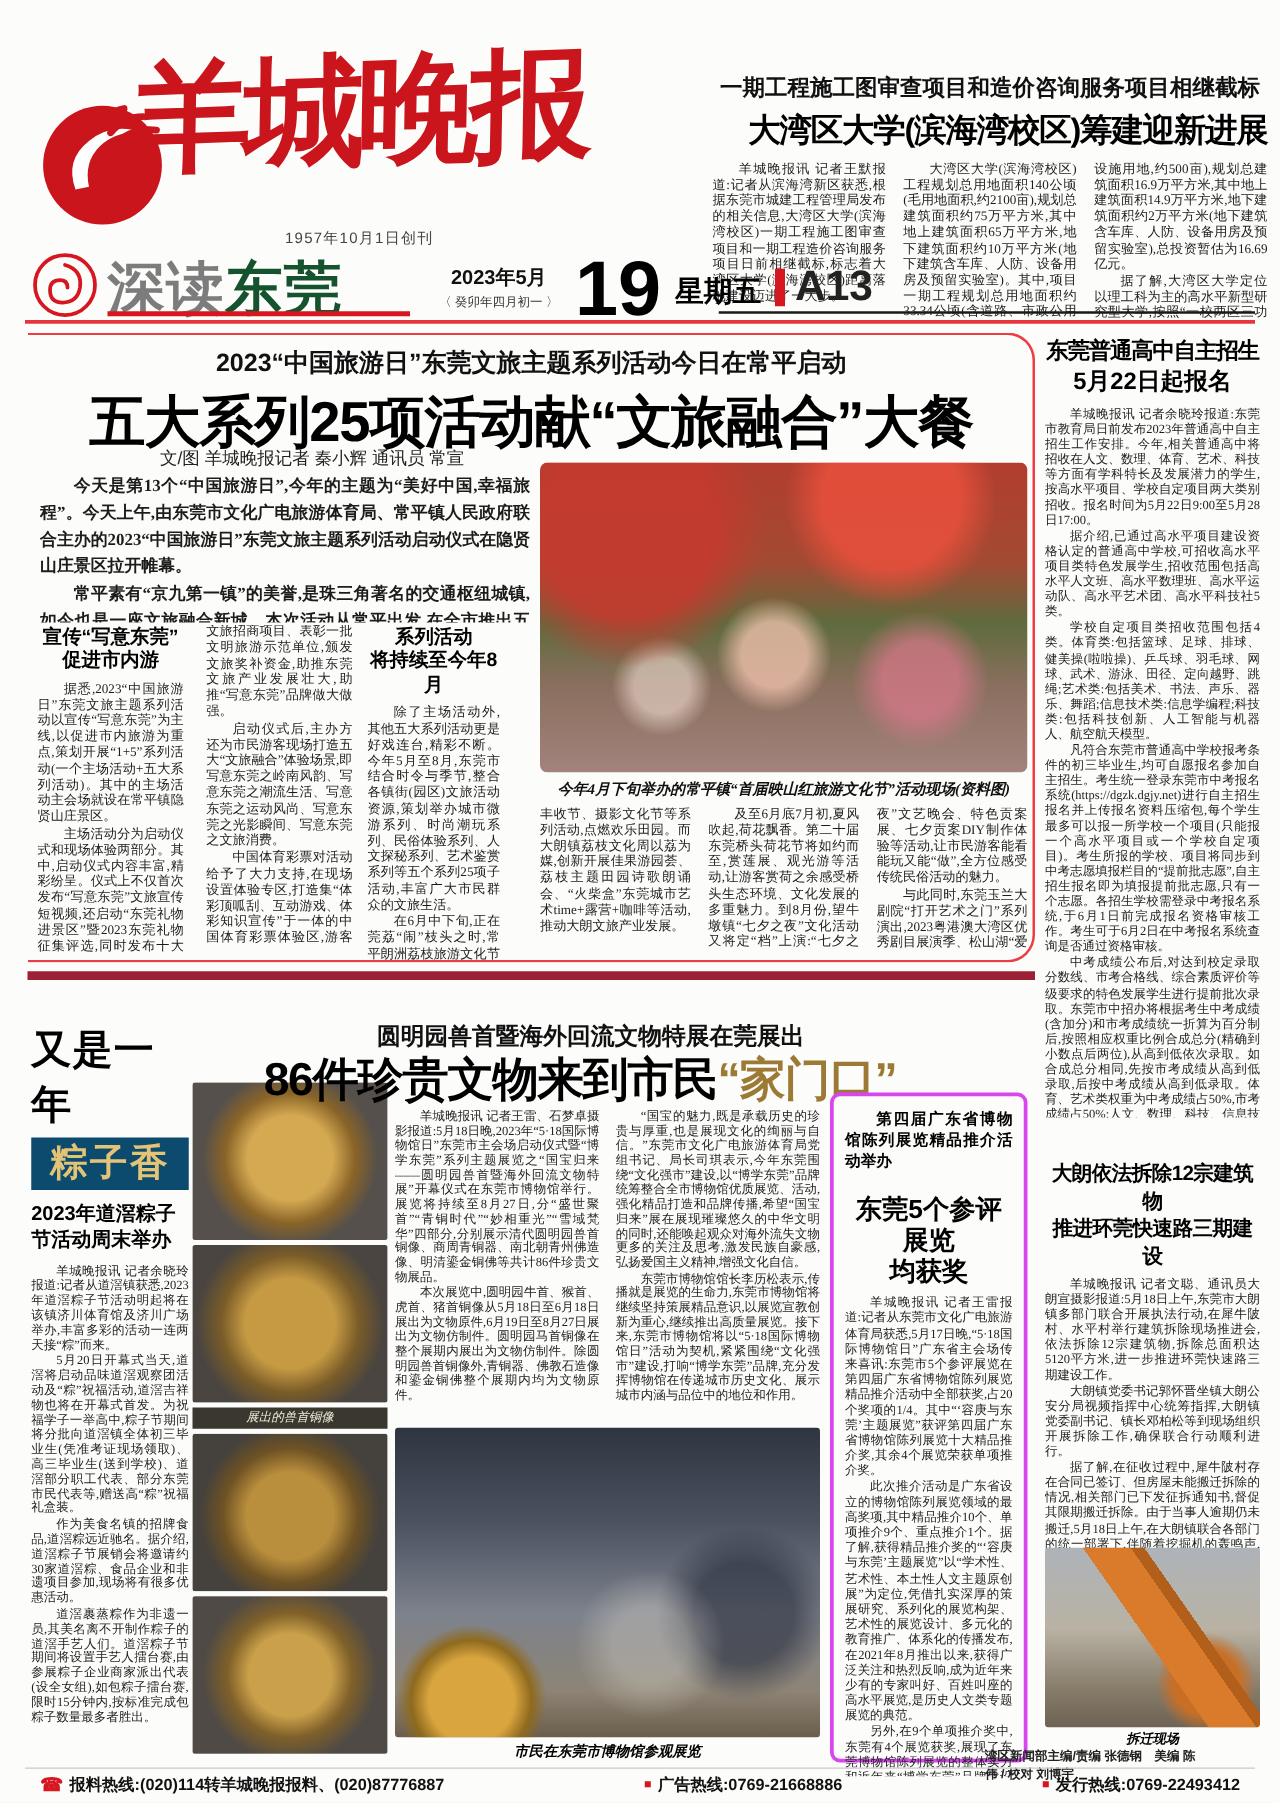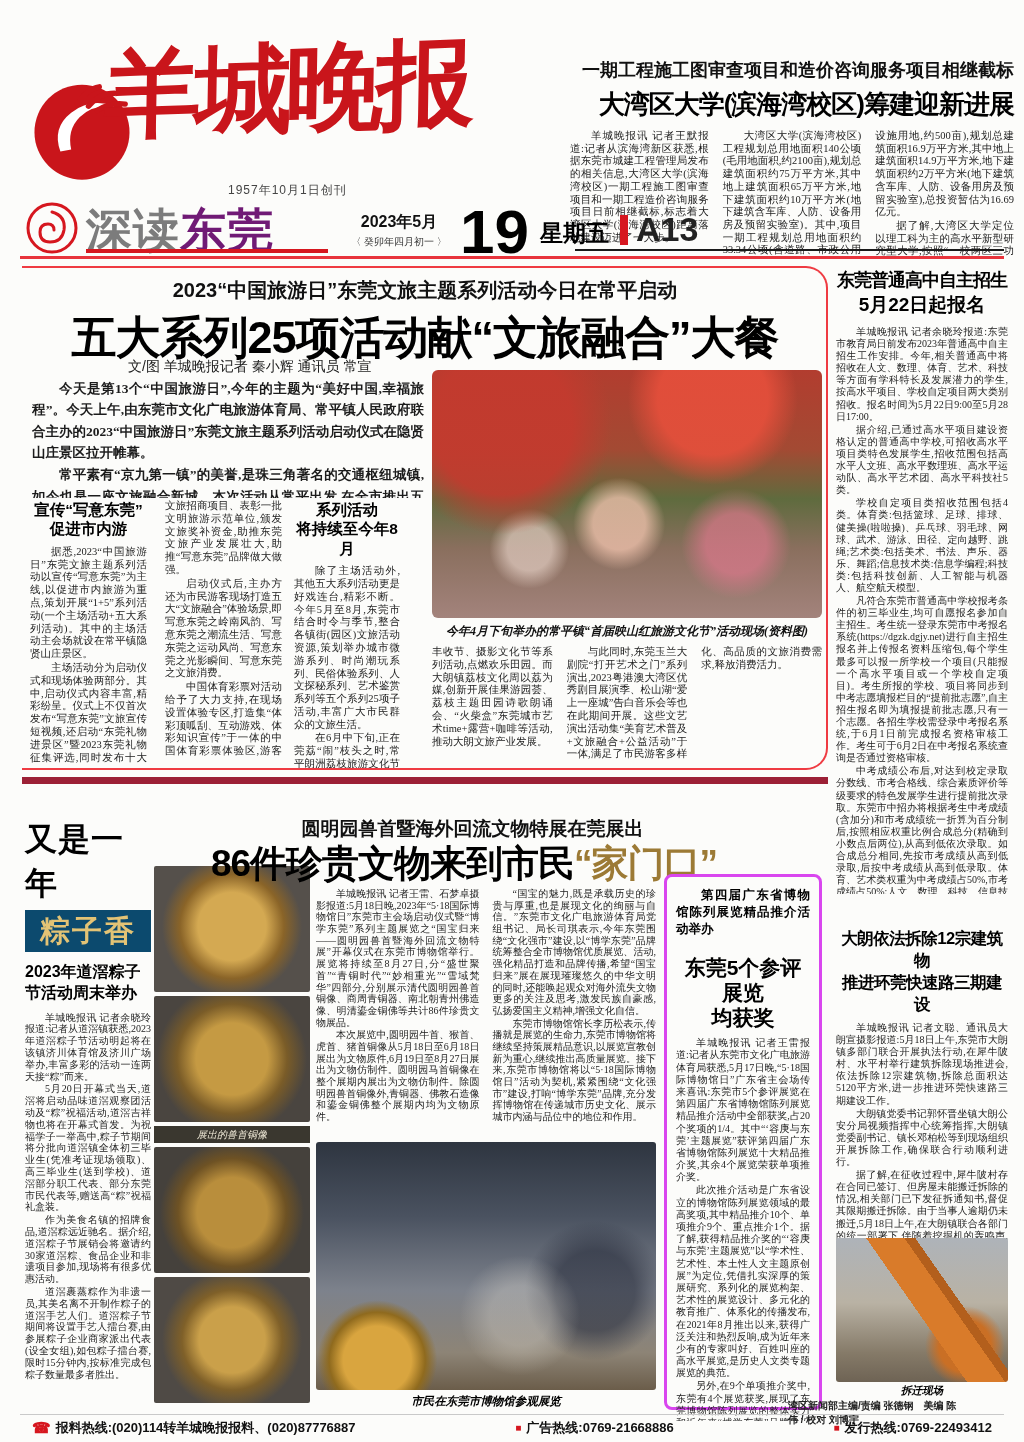--- a/index.html
+++ b/index.html
@@ -14,28 +14,28 @@
   .abs { position:absolute; }
 
   
   #masthead-logo-icon { left:28px; top:76px; width:108px; height:108px; }
   #masthead-title { left:104px; top:38px; width:470px; font-size:97px; font-weight:900; color:#c9151b;
     font-family:"Liberation Sans",sans-serif; transform:rotate(-2deg) skewX(-3deg); letter-spacing:-6px; line-height:1; }
   #founded { left:228px; top:182px; font-size:12px; color:#444; letter-spacing:1px; }
 
   
   #univ { left:570px; top:58px; width:444px; }
-  #univ .kicker { font-size:18px; font-weight:bold; text-align:right; color:#111; }
+  #univ .kicker { font-size:18px; font-weight:bold; text-align:center; color:#111; }
   #univ .headline { font-size:26px; font-weight:900; text-align:right; margin-top:5px; letter-spacing:-1px; color:#000; }
   #univ .cols { margin-top:8px; height:134px; column-count:3; column-gap:14px; column-fill:auto; font-size:10.5px; line-height:1.21; }
 
   
   #phoenix-icon { left:26px; top:202px; width:52px; height:52px; }
   #section-title { left:86px; top:200px; font-size:46px; font-weight:900; letter-spacing:1px; }
-  #section-title .g { color:#7c7c7c; } #section-title .r { color:#701a75; }
+  #section-title .g { color:#7c7c7c; } #section-title .r { color:#14532d; }
   #section-underline { left:86px; top:249px; width:242px; height:4px; background:#d6171f; }
   #date-block { left:344px; top:212px; width:110px; text-align:center; }
   #date-block .d1 { font-size:16px; font-weight:bold; color:#111; }
   #date-block .d2 { font-size:10px; color:#333; margin-top:2px; }
   #big-day { left:460px; top:196px; font-size:62px; font-weight:900; color:#000; }
   #weekday { left:540px; top:218px; font-size:23px; font-weight:900; color:#000; }
   #red-sep { left:620px; top:215px; width:8px; height:30px; background:#d6171f; }
   #page-no { left:636px; top:210px; font-size:34px; font-weight:bold; color:#222; }
   #black-line { left:575px; top:249px; width:429px; height:2px; background:#1a1a1a; }
   #red-line { left:20px; top:256px; width:984px; height:3px; background:#e8343c; }
@@ -185,20 +185,21 @@
   </div>
   <div id="main-s2a" class="abs bodytxt">
     <div class="sec-head"><span>系列活动</span><br><span>将持续至今年8月</span></div>
     <div>
         <p>除了主场活动外,其他五大系列活动更是好戏连台,精彩不断。今年5月至8月,东莞市结合时令与季节,整合各镇街(园区)文旅活动资源,策划举办城市微游系列、时尚潮玩系列、民俗体验系列、人文探秘系列、艺术鉴赏系列等五个系列25项子活动,丰富广大市民群众的文旅生活。</p>
         <p>在6月中下旬,正在莞荔“闹”枝头之时,常平朗洲荔枝旅游文化节和2023年大朗镇荔枝文化周将陆续上演。常平朗洲荔枝旅游文化节以荔枝为媒、以活动会友,开办田园音乐节、田园文化节、旗岭登山徒步比赛、农民</p>
       </div>
   </div>
   <div id="main-s2b" class="abs bodytxt cont">
       <p>丰收节、摄影文化节等系列活动,点燃欢乐田园。而大朗镇荔枝文化周以荔为媒,创新开展佳果游园荟、荔枝主题田园诗歌朗诵会、“火柴盒”东莞城市艺术time+露营+咖啡等活动,推动大朗文旅产业发展。</p>
+      <p>及至6月底7月初,夏风吹起,荷花飘香。第二十届东莞桥头荷花节将如约而至,赏莲展、观光游等活动,让游客赏荷之余感受桥头生态环境、文化发展的多重魅力。到8月份,望牛墩镇“七夕之夜”文化活动又将定“档”上演:“七夕之夜”文艺晚会、特色贡案展、七夕贡案DIY制作体验等活动,让市民游客能看能玩又能“做”,全方位感受传统民俗活动的魅力。</p>
       <p>与此同时,东莞玉兰大剧院“打开艺术之门”系列演出,2023粤港澳大湾区优秀剧目展演季、松山湖“爱上一座城”告白音乐会等也在此期间开展。这些文艺演出活动集“美育艺术普及+文旅融合+公益活动”于一体,满足了市民游客多样化、高品质的文旅消费需求,释放消费活力。</p>
     </div>
 
   <div id="hs" class="abs">
     <div class="h1 sans">东莞普通高中自主招生</div>
     <div class="h2 sans">5月22日起报名</div>
     <div class="body bodytxt">
         <p>羊城晚报讯 记者余晓玲报道:东莞市教育局日前发布2023年普通高中自主招生工作安排。今年,相关普通高中将招收在人文、数理、体育、艺术、科技等方面有学科特长及发展潜力的学生,按高水平项目、学校自定项目两大类别招收。报名时间为5月22日9:00至5月28日17:00。</p>
         <p>据介绍,已通过高水平项目建设资格认定的普通高中学校,可招收高水平项目类特色发展学生,招收范围包括高水平人文班、高水平数理班、高水平运动队、高水平艺术团、高水平科技社5类。</p>
         <p>学校自定项目类招收范围包括4类。体育类:包括篮球、足球、排球、健美操(啦啦操)、乒乓球、羽毛球、网球、武术、游泳、田径、定向越野、跳绳;艺术类:包括美术、书法、声乐、器乐、舞蹈;信息技术类:信息学编程;科技类:包括科技创新、人工智能与机器人、航空航天模型。</p>

